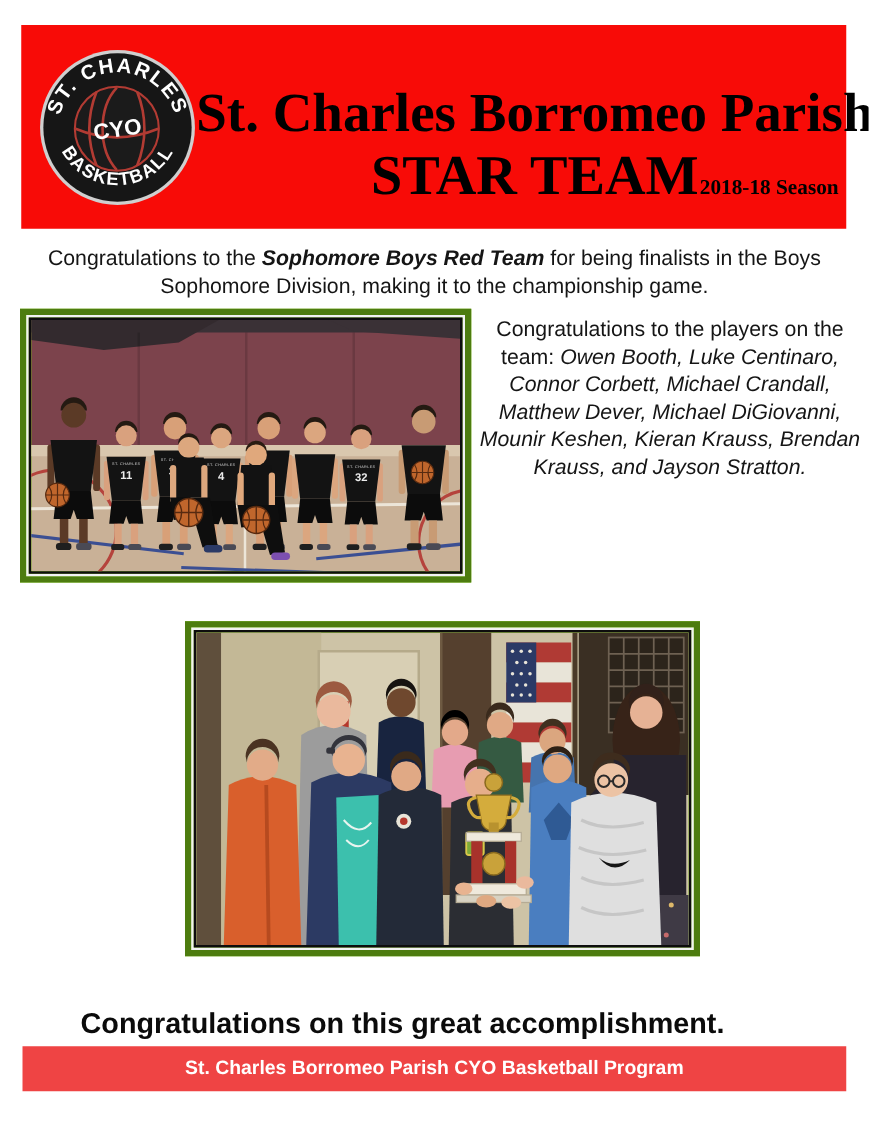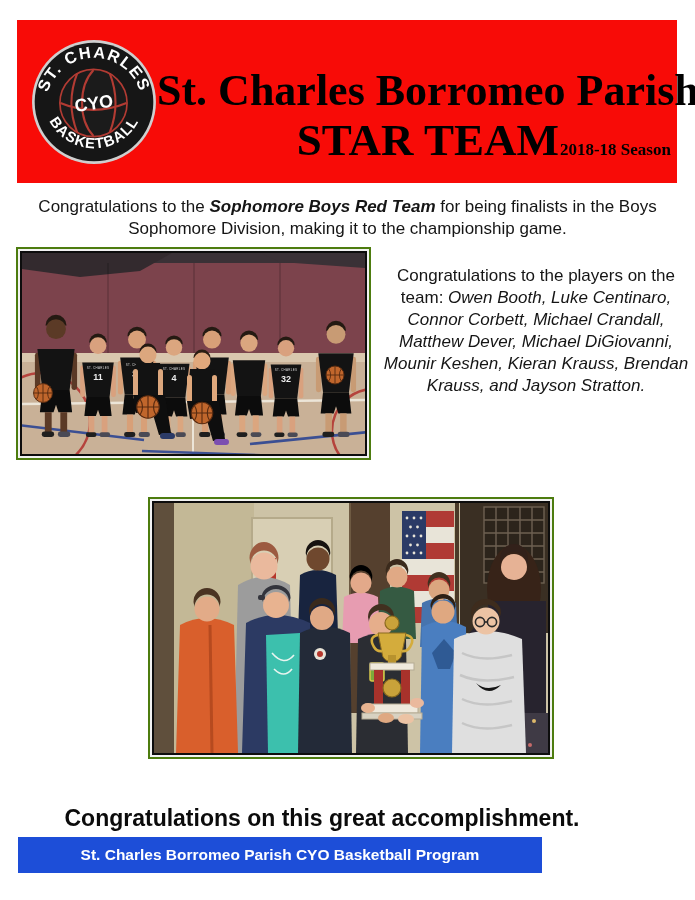--- a/index.html
+++ b/index.html
@@ -16,37 +16,37 @@
   .title-line3 { font-size:45px; line-height:54px; position:relative; white-space:nowrap; }
   .season { position:absolute; left:calc(50% + 132px); bottom:9px;
             font-size:17px; line-height:17px; white-space:nowrap; }
 
   
   .intro { position:absolute; left:30px; top:196px; width:635px; margin:0;
            text-align:center; font-size:17px; line-height:22px; color:#151515; }
   .bi { font-weight:bold; font-style:italic;text-align:right; }
 
   
-  .photo-frame { position:absolute; border:2px solid #4d7c0f; background:#84cc16; }
+  .photo-frame { position:absolute; border:5px solid #4d7c0f; background:#84cc16; }
   .photo-mat   { border:2px solid #f2f2f2; }
   .photo-core  { border:2px solid #0d0d0d; }
   .photo-core svg { display:block; }
   .photo1 { left:16px;  top:247px; }
   .photo2 { left:148px; top:497px; }
 
   
   .side-text { position:absolute; left:383px; top:253px; width:306px;
                text-align:center; font-size:17px; line-height:22px; color:#151515; }
-  .side-text p { margin:12px 0 22px 0; }
+  .side-text p { margin:0 0 22px 0; }
 
   
   .closing { position:absolute; left:0; top:804px; width:644px; margin:0;
              text-align:center; font-size:23px; line-height:28px; font-weight:bold; color:#0b0b0b; }
-  .footer-banner { position:absolute; left:18px; top:837px; width:524px; height:36px;
-                   background:#1d4ed8; display:flex; align-items:center; justify-content:center; }
+  .footer-banner { position:absolute; left:18px; top:837px; width:659px; height:36px;
+                   background:#ef4444; display:flex; align-items:center; justify-content:center; }
   .footer-banner span { color:#fff; font-weight:bold; font-size:15.5px; white-space:nowrap; }
 
   .jersey-num { font-family:"Liberation Sans",sans-serif; font-weight:bold; fill:#ececec; font-size:9px; text-anchor:middle; }
   .jersey-lbl { font-family:"Liberation Sans",sans-serif; fill:#d9d9d9; font-size:3px; text-anchor:middle; letter-spacing:.3px; }
   .logo-arc  { font-family:"Liberation Sans",sans-serif; font-weight:bold; fill:#fff; }
 </style>
 </head>
 <body>
 
 <div class="page">

